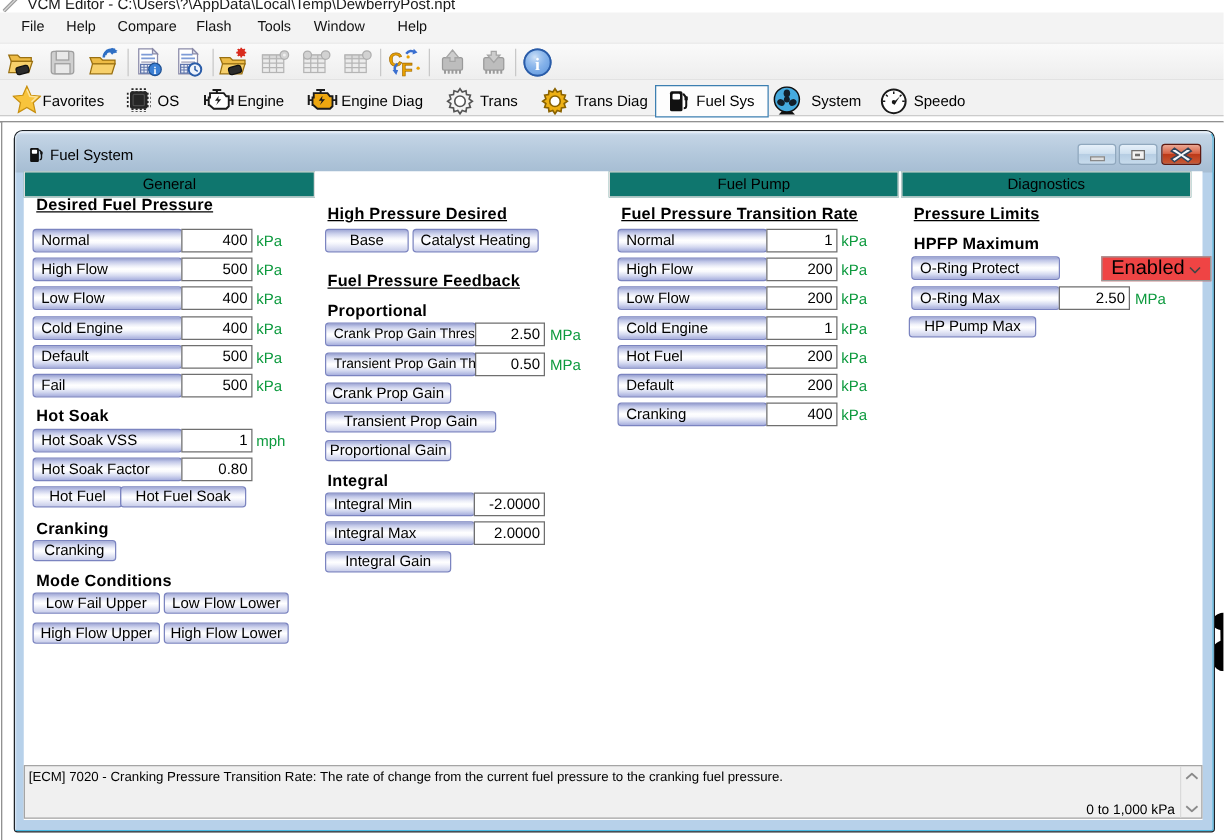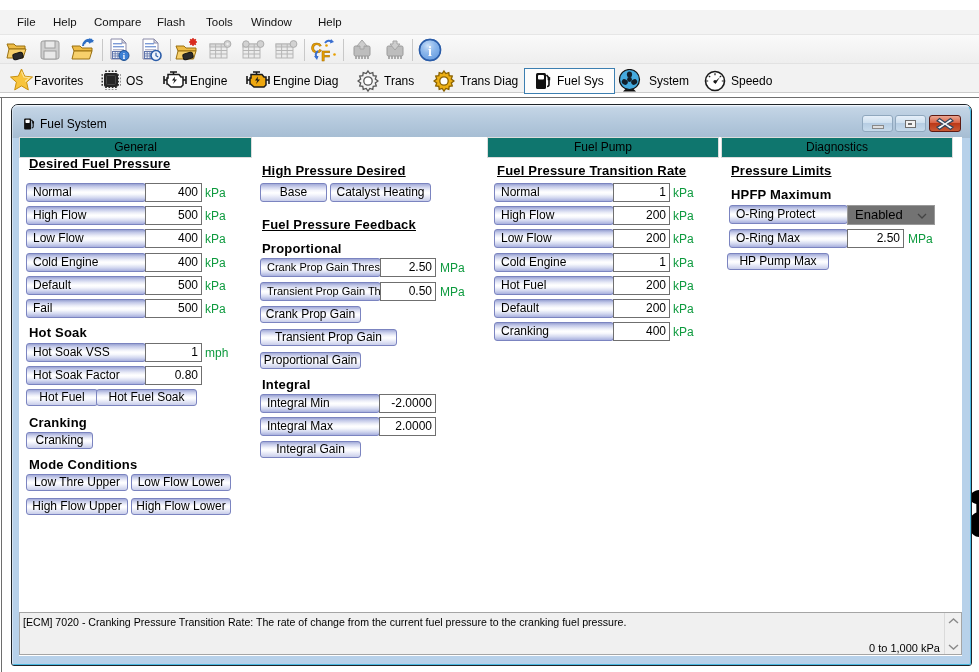--- a/index.html
+++ b/index.html
@@ -21,20 +21,29 @@
 .unit{position:absolute;font-size:12px;color:#0d9a3e;white-space:nowrap;}
 .menuitem{position:absolute;font-size:11.5px;color:#111;top:16px;}
 .tab{position:absolute;top:137px;height:21px;box-sizing:border-box;background:#0f766e;border:1px solid #dcdcdc;
  font-size:12px;color:#000;text-align:center;line-height:19px;}
 .sep{position:absolute;top:39px;width:1px;height:22px;background:#c8c8c8;}
 </style>
 </head>
 <body>
 <div id="app">
 
+<div class="abs" style="left:0;top:0;width:979px;height:10px;background:#fff;overflow:hidden;">
+  <div class="abs" style="left:22px;top:-4px;font-size:12px;color:#1a1a1a;">VCM Editor - C:\Users\?\AppData\Local\Temp\DewberryPost.npt</div>
+  <div class="abs" style="left:2px;top:-3px;width:14px;height:12px;">
+    <svg width="14" height="12" viewBox="0 0 14 12">
+          <path d="M1 11 L11 1" stroke="#9a9a9a" stroke-width="3" fill="none"></path>
+          <path d="M1 11 L11 1" stroke="#d8d8d8" stroke-width="1" fill="none"></path>
+        </svg>
+  </div>
+</div>
 
 <div class="abs" style="left:0;top:10px;width:979px;height:24px;background:#f3f3f3;"></div>
 <div class="menuitem" style="left:17px;">File</div>
 <div class="menuitem" style="left:53px;">Help</div>
 <div class="menuitem" style="left:94px;">Compare</div>
 <div class="menuitem" style="left:157px;">Flash</div>
 <div class="menuitem" style="left:206px;">Tools</div>
 <div class="menuitem" style="left:251px;">Window</div>
 <div class="menuitem" style="left:318px;">Help</div>
 
@@ -298,21 +307,21 @@
 <div class="rowlabel" style="left:26px;top:343px;width:120px;">Hot Soak VSS</div>
       <div class="inp" style="left:145px;top:343px;width:57px;">1</div>
       <div class="unit" style="left:205px;top:346px;">mph</div>
 <div class="rowlabel" style="left:26px;top:366px;width:120px;">Hot Soak Factor</div>
       <div class="inp" style="left:145px;top:366px;width:57px;">0.80</div>
 <div class="btn" style="left:26px;top:389px;width:72px;">Hot Fuel</div>
 <div class="btn" style="left:96px;top:389px;width:101px;">Hot Fuel Soak</div>
 <div class="abs sub" style="left:29px;top:415px;">Cranking</div>
 <div class="btn" style="left:26px;top:432px;width:67px;">Cranking</div>
 <div class="abs sub" style="left:29px;top:457px;">Mode Conditions</div>
-<div class="btn" style="left:26px;top:474px;width:102px;">Low Thre Upper</div>
+<div class="btn" style="left:26px;top:474px;width:102px;">Low Fail Upper</div>
 <div class="btn" style="left:131px;top:474px;width:100px;">Low Flow Lower</div>
 <div class="btn" style="left:26px;top:498px;width:102px;">High Flow Upper</div>
 <div class="btn" style="left:131px;top:498px;width:100px;">High Flow Lower</div>
 </div>
 
 <div id="col2">
 <div class="abs hdr" style="left:262px;top:163px;">High Pressure Desired</div>
 <div class="btn btn19" style="left:260px;top:183px;width:67px;">Base</div>
 <div class="btn btn19" style="left:330px;top:183px;width:101px;">Catalyst Heating</div>
 <div class="abs hdr" style="left:262px;top:217px;">Fuel Pressure Feedback</div>
@@ -356,21 +365,21 @@
       <div class="unit" style="left:673px;top:302px;">kPa</div>
 <div class="rowlabel" style="left:494px;top:322px;width:120px;">Cranking</div>
       <div class="inp" style="left:613px;top:322px;width:57px;">400</div>
       <div class="unit" style="left:673px;top:325px;">kPa</div>
 </div>
 
 <div id="col4">
 <div class="abs hdr" style="left:731px;top:163px;">Pressure Limits</div>
 <div class="abs sub" style="left:731px;top:187px;">HPFP Maximum</div>
 <div class="rowlabel" style="left:729px;top:205px;width:119px;">O-Ring Protect</div>
-<div class="abs" style="left:847px;top:205px;width:88px;height:20px;box-sizing:border-box;border:1px solid #9a9a9a;background:#737373;font-size:13px;color:#000;line-height:18px;padding-left:7px;">Enabled
+<div class="abs" style="left:881px;top:205px;width:88px;height:20px;box-sizing:border-box;border:1px solid #9a9a9a;background:#ef4444;font-size:16px;color:#000;line-height:18px;padding-left:7px;">Enabled
   <svg width="10" height="6" viewBox="0 0 10 6" style="position:absolute;right:7px;top:7px;">
           <path d="M1 1 L5 5 L9 1" stroke="#444" stroke-width="1.3" fill="none"></path>
         </svg>
 </div>
 <div class="rowlabel" style="left:729px;top:229px;width:119px;">O-Ring Max</div>
       <div class="inp" style="left:847px;top:229px;width:57px;">2.50</div>
       <div class="unit" style="left:908px;top:232px;">MPa</div>
 <div class="btn" style="left:727px;top:253px;width:102px;">HP Pump Max</div>
 </div>
 

